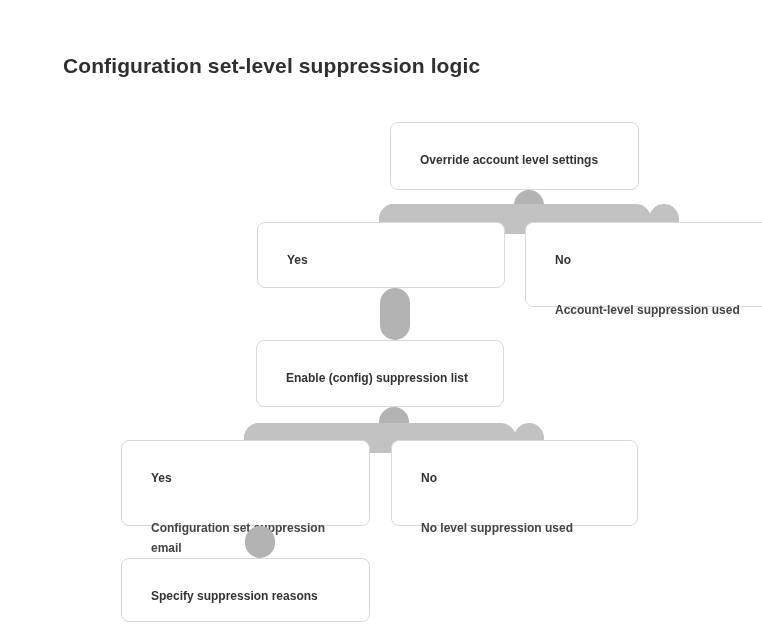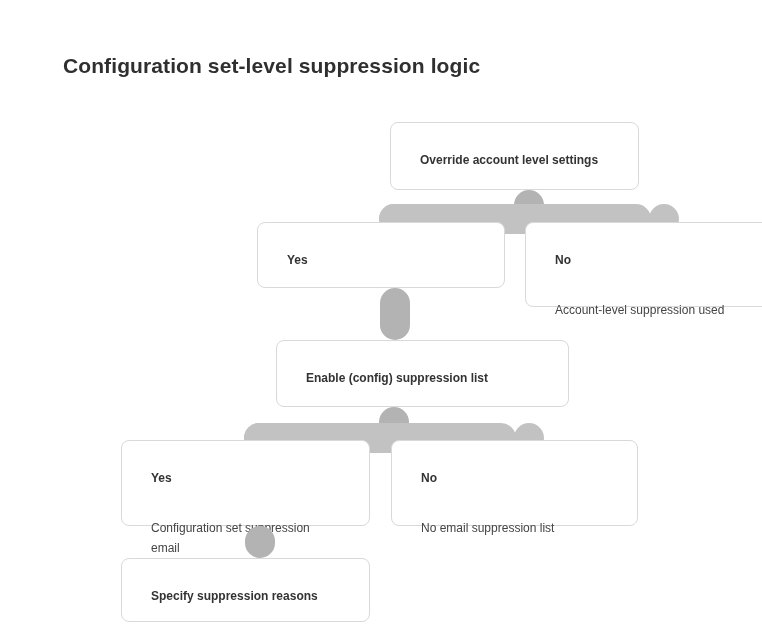--- a/index.html
+++ b/index.html
@@ -40,21 +40,21 @@
     border-radius: 8px;
     padding: 12px 14px;
     font-size: 12px;
     line-height: 20px;
   }
   .node-label {
     font-weight: 700;
     color: var(--label-text);
   }
   .node-sublabel {
-    font-weight: 400;
+    font-weight: 700;
     color: var(--sublabel-text);
   }
   .connector {
     position: absolute;
     background: var(--connector);
   }
   .connector.stub {
     background: var(--connector-stub);
   }
 </style>
@@ -79,37 +79,37 @@
     <div class="node-label">Yes</div>
     <div class="node-sublabel"></div>
   </div>
   <div class="node" style="left:495px; top:192px; width:249px; height:85px;">
     <div class="node-label">No</div>
     <div class="node-sublabel">Account-level suppression used</div>
   </div>
 
   <div class="connector stub" style="left:350px; top:258px; width:1px; height:52px;"></div>
 
-  <div class="node" style="left:226px; top:310px; width:293px; height:67px;margin-left:20px;">
+  <div class="node" style="left:226px; top:310px; width:248px; height:67px;">
     <div class="node-label">Enable (config) suppression list</div>
     <div class="node-sublabel"></div>
   </div>
 
   <div class="connector stub" style="left:349px; top:377px; width:1px; height:16px;"></div>
   <div class="connector" style="left:214px; top:393px; width:272px; height:2px;"></div>
   <div class="connector" style="left:214px; top:393px; width:2px; height:17px;"></div>
   <div class="connector" style="left:484px; top:393px; width:2px; height:17px;"></div>
 
   <div class="node" style="left:91px; top:410px; width:249px; height:86px;">
     <div class="node-label">Yes</div>
     <div class="node-sublabel">Configuration set suppression email</div>
   </div>
   <div class="node" style="left:361px; top:410px; width:247px; height:86px;">
     <div class="node-label">No</div>
-    <div class="node-sublabel">No email suppression list</div>
+    <div class="node-sublabel">No level suppression used</div>
   </div>
 
   <div class="connector stub" style="left:215px; top:496px; width:1px; height:32px;"></div>
 
   <div class="node" style="left:91px; top:528px; width:249px; height:64px;">
     <div class="node-label">Specify suppression reasons</div>
   </div>
 
 </div>
 

